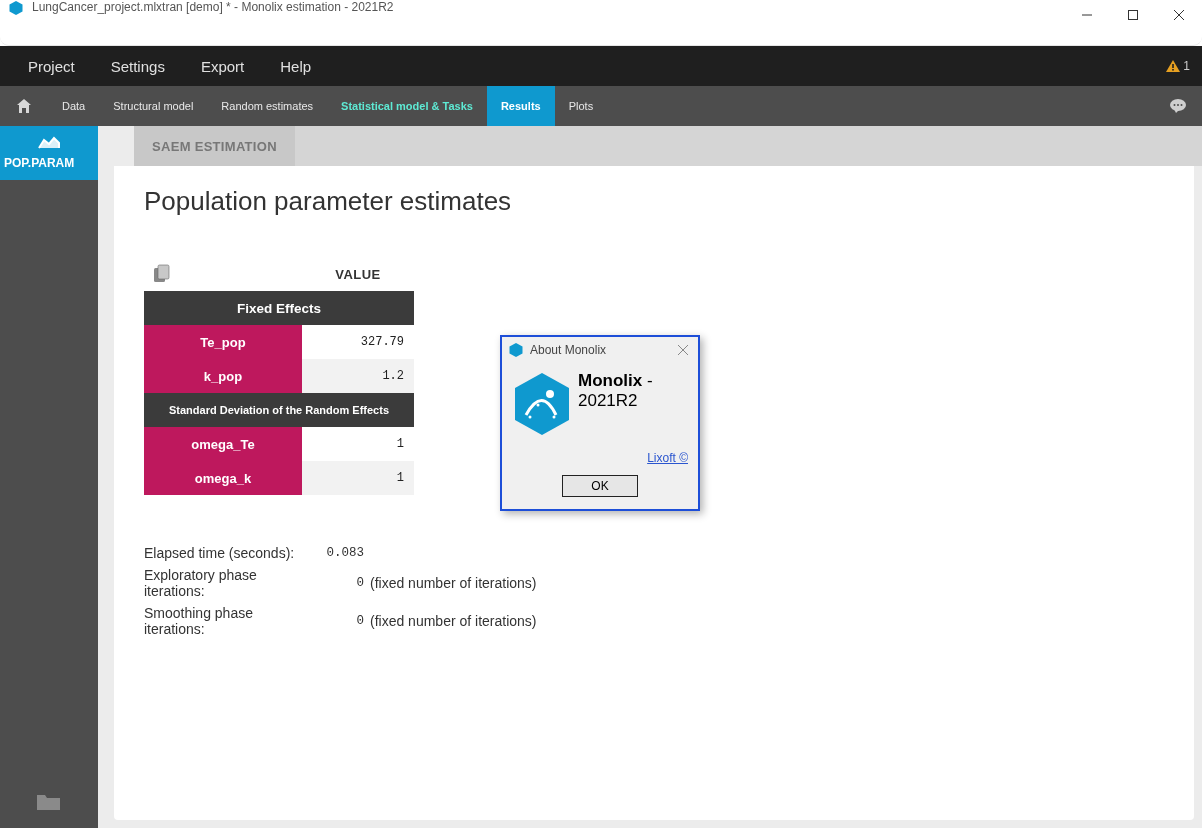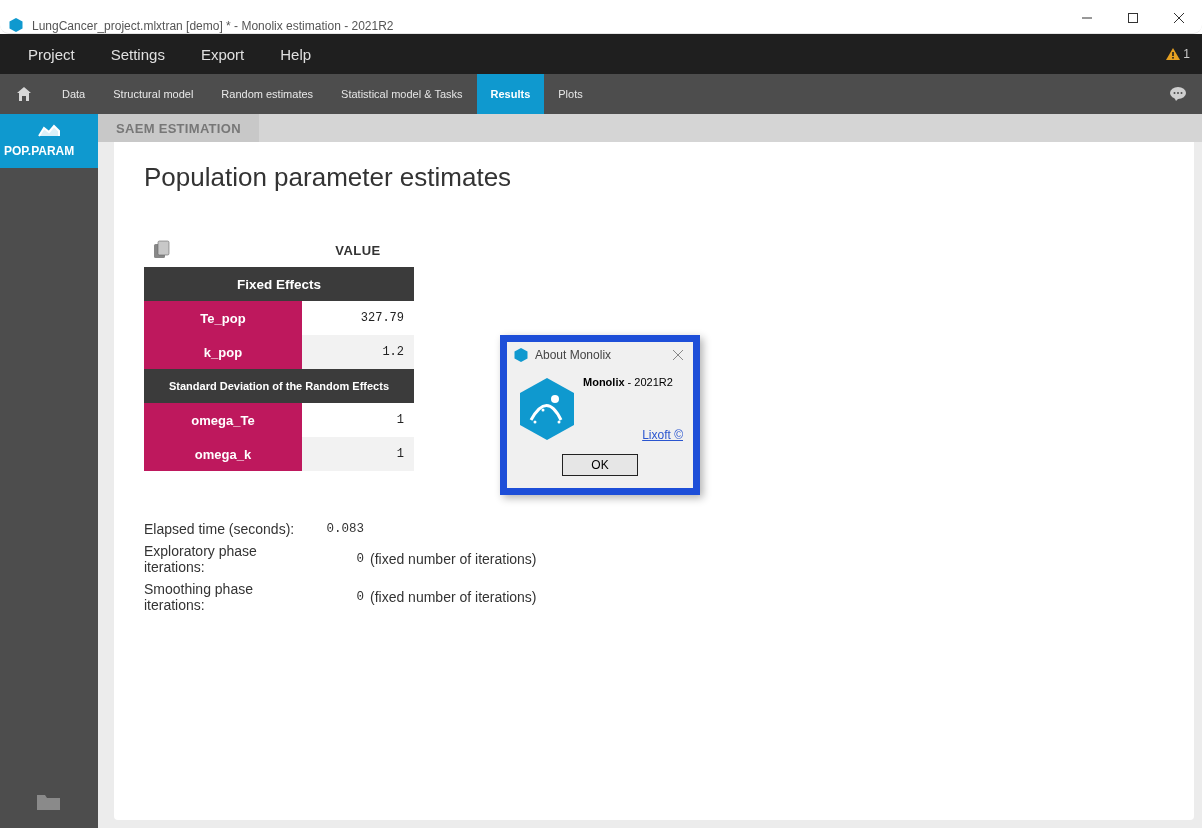--- a/index.html
+++ b/index.html
@@ -1,53 +1,53 @@
 <!DOCTYPE html>
 <html><head>
 <meta charset="utf-8">
 <style>
   * { box-sizing: border-box; margin: 0; padding: 0; }
   html, body { width: 1202px; height: 828px; font-family: "Segoe UI", Arial, sans-serif; overflow: hidden; background: #fff; }
   body { display: flex; flex-direction: column; }
 
   
-  .titlebar { height: 34px; background: #fff; display: flex; align-items: flex-end; border-bottom: 1px solid #e5e5e5; border-radius: 9px; }
+  .titlebar { height: 46px; background: #fff; display: flex; align-items: flex-start; border-bottom: 1px solid #e5e5e5; border-radius: 9px; }
   .titlebar .app-icon { width: 16px; height: 16px; margin: 0 8px; }
   .titlebar .title-text { font-size: 12px; color: #555; flex: 1; }
   .titlebar .win-controls { display: flex; }
   .titlebar .win-btn { width: 46px; height: 30px; display: flex; align-items: center; justify-content: center; color: #555; font-size: 12px; }
 
   
   .menubar { height: 40px; background: #1f1f1f; display: flex; align-items: center; padding: 0 10px; color: #e0e0e0; position: relative; }
   .menubar .menu-item { padding: 0 18px; height: 100%; display: flex; align-items: center; font-size: 15px; cursor: pointer; }
   .menubar .warn-badge { position: absolute; right: 12px; display: flex; align-items: center; font-size: 12px; color: #ccc; cursor: pointer; }
   .menubar .warn-badge svg { width: 16px; height: 16px; margin-right: 2px; }
 
   
   .tabsbar { height: 40px; background: #4d4d4d; display: flex; align-items: stretch; color: #e8e8e8; }
   .tabsbar .home-btn { width: 48px; display: flex; align-items: center; justify-content: center; cursor: pointer; }
   .tabsbar .tab { padding: 0 14px; display: flex; align-items: center; font-size: 11px; font-weight: 500; cursor: pointer; }
-  .tabsbar .tab.active-bold { font-weight: 400; color: #e5e5e5; }
+  .tabsbar .tab.active-bold { font-weight: 700; color: #5eead4; }
   .tabsbar .tab.active-blue { background: #0f99cf; color: #fff; font-weight: 600; }
   .tabsbar .spacer { flex: 1; }
   .tabsbar .chat-btn { width: 48px; display: flex; align-items: center; justify-content: center; cursor: pointer; }
 
   
   .workspace { flex: 1; display: flex; background: #ececec; min-height: 0; }
 
   
   .leftbar { width: 98px; background: #4d4d4d; display: flex; flex-direction: column; }
   .leftbar .side-tab { background: #0f99cf; color: #fff; text-align: left; padding: 8px 4px 10px; font-size: 12px; font-weight: 600; cursor: pointer; }
   .leftbar .side-tab svg { display: block; margin: 0 auto 4px; }
   .leftbar .spacer { flex: 1; }
   .leftbar .folder-btn { padding: 12px; text-align: center; cursor: pointer; }
 
   
   .maincol { flex: 1; display: flex; flex-direction: column; min-height: 0; }
-  .subtabs { height: 28px; background: #d5d5d5; display: flex; align-items: stretch; }
+  .subtabs { height: 40px; background: #d5d5d5; display: flex; align-items: stretch; margin-left: 36px; }
   .subtabs .subtab { padding: 0 18px; display: flex; align-items: center; font-size: 13px; font-weight: 700; color: #777; background: #c8c8c8; cursor: pointer; letter-spacing: 0.3px; }
   .subtabs-spacer { flex: 1; }
 
   
   .content-wrap { flex: 1; padding: 0 8px 8px 12px; display: flex; }
   .content-wrap .gutter { width: 4px; }
   .card { background: #fff; flex: 1; border-radius: 0 0 4px 4px; padding: 0 0 40px 0; overflow: auto; }
   .card-inner { padding: 20px 30px; }
   .page-title { font-size: 26px; font-weight: 500; color: #333; margin-bottom: 40px; }
 
@@ -65,29 +65,29 @@
   .section-row th { padding: 0 6px; }
 
   
   .stats { margin-top: 50px; font-size: 14px; color: #333; }
   .stats .statline { display: flex; align-items: center; margin-bottom: 6px; }
   .stats .statlabel { width: 170px; }
   .stats .statnum { width: 50px; text-align: right; font-family: "Courier New", monospace; font-size: 12.5px; }
   .stats .statnote { padding-left: 6px; }
 
   
-  .about-dialog { position: absolute; left: 500px; top: 335px; width: 200px; background: #f0f0f0; border: 7px solid #1d4ed8; box-shadow: 3px 3px 8px rgba(0,0,0,0.3); font-size: 12px; }
+  .about-dialog { position: absolute; left: 500px; top: 335px; width: 200px; background: #f0f0f0; border: 2px solid #1d4ed8; box-shadow: 3px 3px 8px rgba(0,0,0,0.3); font-size: 12px; }
   .about-dialog .dlg-title { height: 26px; display: flex; align-items: center; padding: 0 4px 0 6px; }
   .about-dialog .dlg-title .dlg-icon { width: 16px; height: 16px; margin-right: 6px; }
   .about-dialog .dlg-title .dlg-title-text { flex: 1; color: #444; }
   .about-dialog .dlg-title .dlg-close { width: 22px; display: flex; align-items: center; justify-content: center; color: #888; cursor: pointer; font-size: 15px; }
   .about-dialog .dlg-body { display: flex; padding: 8px 10px 2px 10px; }
   .about-dialog .hex-logo { width: 60px; height: 68px; flex: 0 0 auto; }
   .about-dialog .text-stack { flex: 1; padding-left: 6px; }
-  .about-dialog .product-line { font-size: 11px; margin-bottom: 40px; }
+  .about-dialog .product-line { font-size: 17px; margin-bottom: 40px; }
   .about-dialog .product-line b { font-weight: 700; }
   .about-dialog .link { color: #2a55cf; text-decoration: underline; cursor: pointer; text-align: right; display: block; }
   .about-dialog .dlg-buttons { display: flex; justify-content: center; padding: 8px 10px 12px; }
   .about-dialog .ok-btn { width: 76px; height: 22px; background: #e6e6e6; border: 1px solid #222; font-size: 12px; cursor: pointer; }
 
   svg { overflow: visible; }
 </style>
 </head>
 <body>
 

